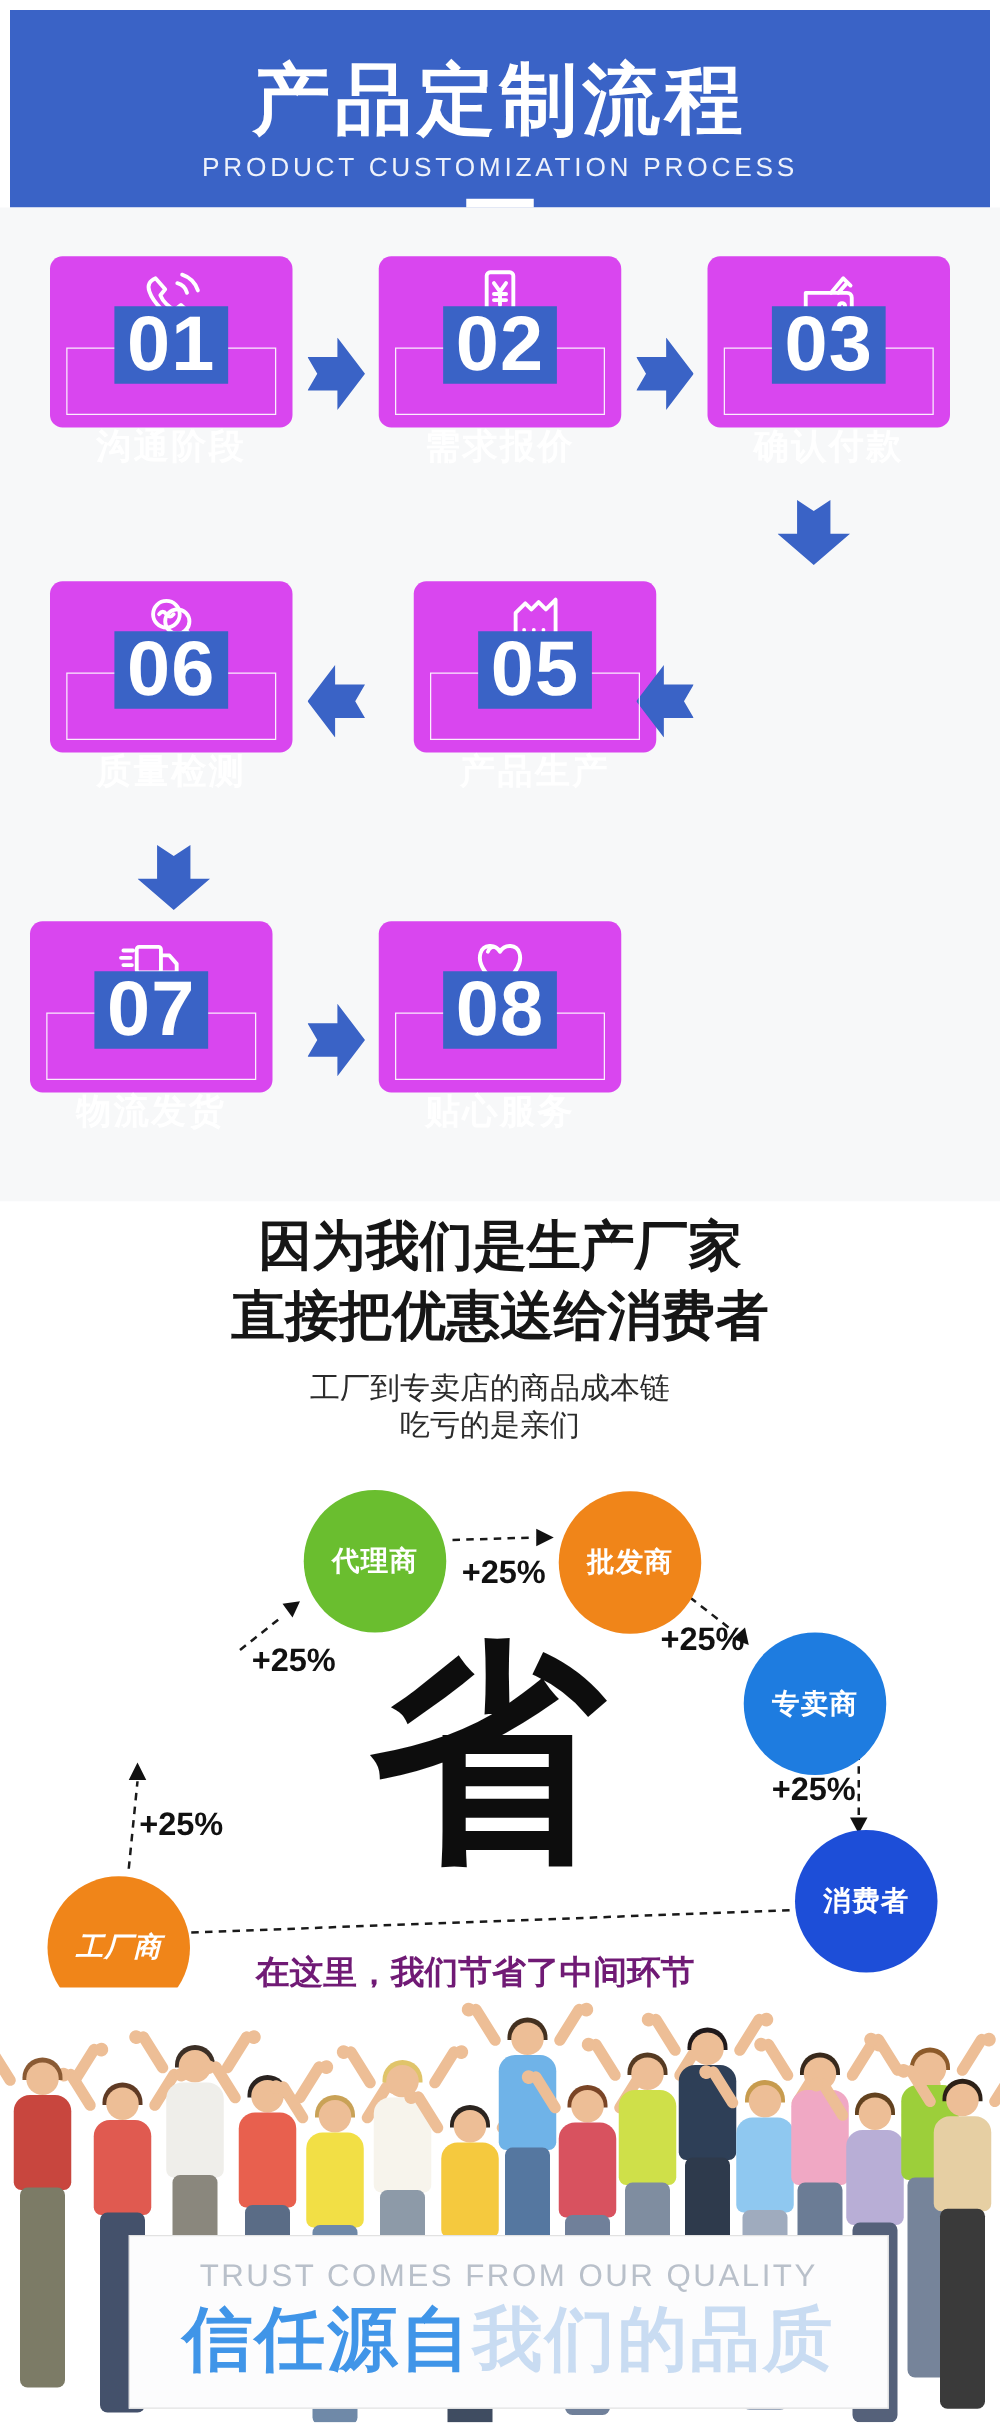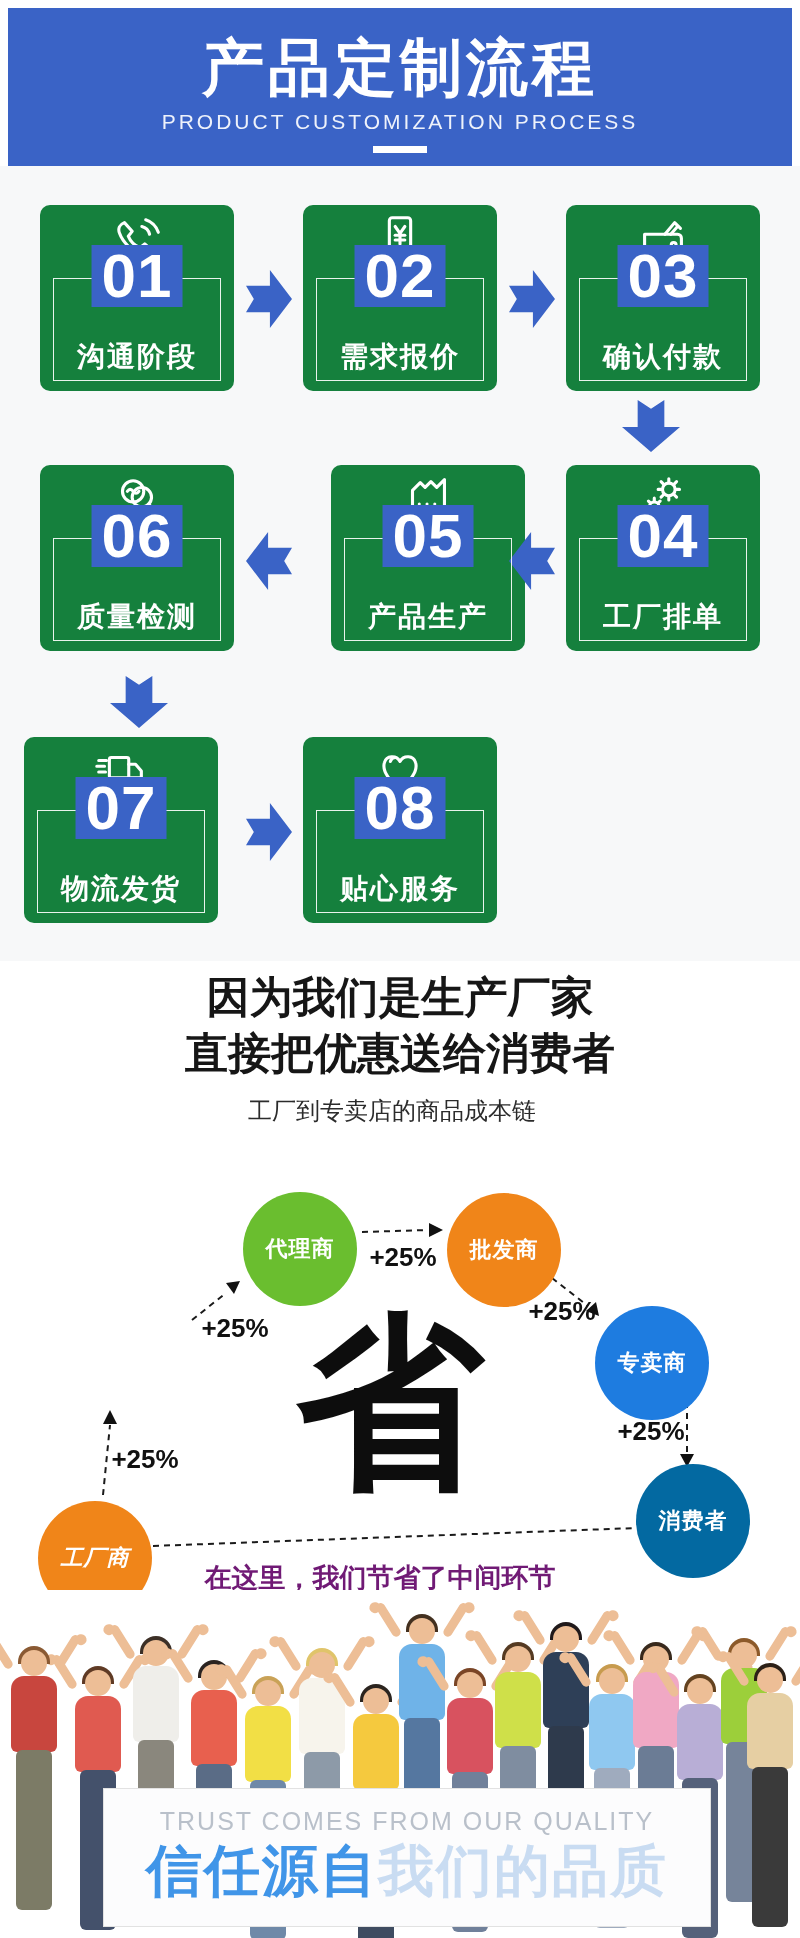--- a/index.html
+++ b/index.html
@@ -1,27 +1,27 @@
 <!DOCTYPE html>
 <html><head>
 <meta charset="utf-8">
 <style>
   html,body{margin:0;padding:0;background:#fff;}
   body{font-family:"Liberation Sans","DejaVu Sans",sans-serif;}
   .page{position:relative;width:800px;height:1938px;margin:0 auto;background:#ffffff;overflow:hidden;}
 
   
   .banner{position:absolute;left:8px;top:8px;width:784px;height:158px;background:#3a63c6;text-align:center;}
-  .banner .title{margin-top:26px;font-size:62px;font-weight:700;color:#ffffff;letter-spacing:4px;line-height:1.1;}
+  .banner .title{margin-top:39px;font-size:62px;font-weight:700;color:#ffffff;letter-spacing:4px;line-height:1.1;}
   .banner .subtitle{margin-top:8px;font-size:21px;font-weight:400;color:#eef2fb;letter-spacing:3px;}
   .banner .underline{width:54px;height:7px;background:#ffffff;margin:12px auto 0;}
 
   
   .process-bg{position:absolute;left:0;top:166px;width:800px;height:795px;background:#f7f8f9;}
-  .card{position:absolute;width:194px;height:186px;background:#15803d;border-radius:10px;}
+  .card{position:absolute;width:194px;height:137px;background:#d946ef;border-radius:10px;}
   .pos-1{left:40px;top:205px;}  .pos-2{left:303px;top:205px;} .pos-3{left:566px;top:205px;}
   .pos-4{left:566px;top:465px;} .pos-5{left:303px;top:465px;margin-left:28px;} .pos-6{left:40px;top:465px;}
   .pos-7{left:24px;top:737px;}  .pos-8{left:303px;top:737px;}
   .card .icon{position:absolute;left:50%;top:6px;transform:translateX(-50%);width:64px;height:62px;z-index:1;}
   .card .icon svg{width:64px;height:62px;stroke:#ffffff;fill:none;stroke-width:3.2;stroke-linecap:round;stroke-linejoin:round;}
   .card .inner-border{position:absolute;left:13px;right:13px;top:73px;bottom:10px;border:1px solid rgba(255,255,255,.9);z-index:1;}
   .card .num{position:absolute;left:50%;top:40px;transform:translateX(-50%);z-index:2;background:#3a63c6;padding:0 10px;font-size:62px;font-weight:bold;color:#ffffff;line-height:1;letter-spacing:1px;}
   .card .lbl{position:absolute;left:0;width:100%;top:133px;text-align:center;font-size:28px;font-weight:bold;color:#ffffff;letter-spacing:2px;z-index:2;}
 
   .flow-arrow{position:absolute;background:#3a63c6;}
@@ -115,33 +115,20 @@
           <path d="M34 24l10-12 6 6"></path>
           <path d="M40 24l7-8"></path>
           <circle cx="43" cy="35" r="2.5"></circle>
         </svg>
     </span>
     <div class="inner-border"></div>
     <div class="num">03</div>
     <div class="lbl">确认付款</div>
   </div>
 
-  <div class="card pos-4">
-    <span class="icon">
-      <svg viewBox="0 0 64 64">
-          <circle cx="38" cy="19" r="6.5"></circle>
-          <path d="M38 8v4M38 26v4M27 19h4M45 19h4M30 11l3 3M46 11l-3 3M30 27l3-3M46 27l-3-3"></path>
-          <circle cx="23" cy="37" r="5"></circle>
-          <path d="M23 28v3M23 43v3M14 37h3M29 37h3M17 31l2 2M29 31l-2 2M17 43l2-2M29 43l-2-2"></path>
-        </svg>
-    </span>
-    <div class="inner-border"></div>
-    <div class="num">04</div>
-    <div class="lbl">工厂排单</div>
-  </div>
 
   <div class="card pos-5">
     <span class="icon">
       <svg viewBox="0 0 64 64">
           <path d="M16 45V20l8-8 5 5 6-6 6 6 8-8v36"></path>
           <circle cx="23" cy="34" r="1.6" fill="#fff" stroke="none"></circle>
           <circle cx="31" cy="34" r="1.6" fill="#fff" stroke="none"></circle>
           <circle cx="39" cy="34" r="1.6" fill="#fff" stroke="none"></circle>
           <path d="M20 45v6M44 45v6"></path>
         </svg>
@@ -199,20 +186,21 @@
   <div class="flow-arrow arr-l a5"></div>
   <div class="flow-arrow arr-d a6"></div>
   <div class="flow-arrow arr-r a7"></div>
 
   <div class="headline">
     <div>因为我们是生产厂家</div>
     <div>直接把优惠送给消费者</div>
   </div>
   <div class="subhead">
     <div>工厂到专卖店的商品成本链</div>
+    <div>吃亏的是亲们</div>
   </div>
 
   <svg class="diagram-svg" viewBox="0 0 800 520">
     <g stroke="#1a1a1a" stroke-width="2" stroke-dasharray="6 5" fill="none">
       <path d="M103 355 L110 285"></path>
       <path d="M192 180 L226 153"></path>
       <path d="M362 92 L428 90"></path>
       <path d="M552 138 L588 166"></path>
       <path d="M687 262 L687 313"></path>
       <path d="M153 406 L636 388"></path>
@@ -225,21 +213,21 @@
       <path d="M687 327 l-7 -13 h14 z"></path>
     </g>
   </svg>
 
   <div class="big-char">省</div>
 
   <div class="node n-factory" style="background: rgb(240, 133, 25);">工厂商</div>
   <div class="node n-wholesaler" style="background: rgb(240, 133, 25);">批发商</div>
   <div class="node n-agent" style="background: rgb(106, 190, 47);">代理商</div>
   <div class="node n-retailer" style="background: rgb(30, 124, 224);">专卖商</div>
-  <div class="node n-consumer" style="background: #0369a1;">消费者</div>
+  <div class="node n-consumer" style="background: #1d4ed8;">消费者</div>
 
   <div class="markup m1">+25%</div>
   <div class="markup m2">+25%</div>
   <div class="markup m3">+25%</div>
   <div class="markup m4">+25%</div>
   <div class="markup m5">+25%</div>
 
   <div class="footnote">在这里，我们节省了中间环节</div>
 
   <div class="crowd">

